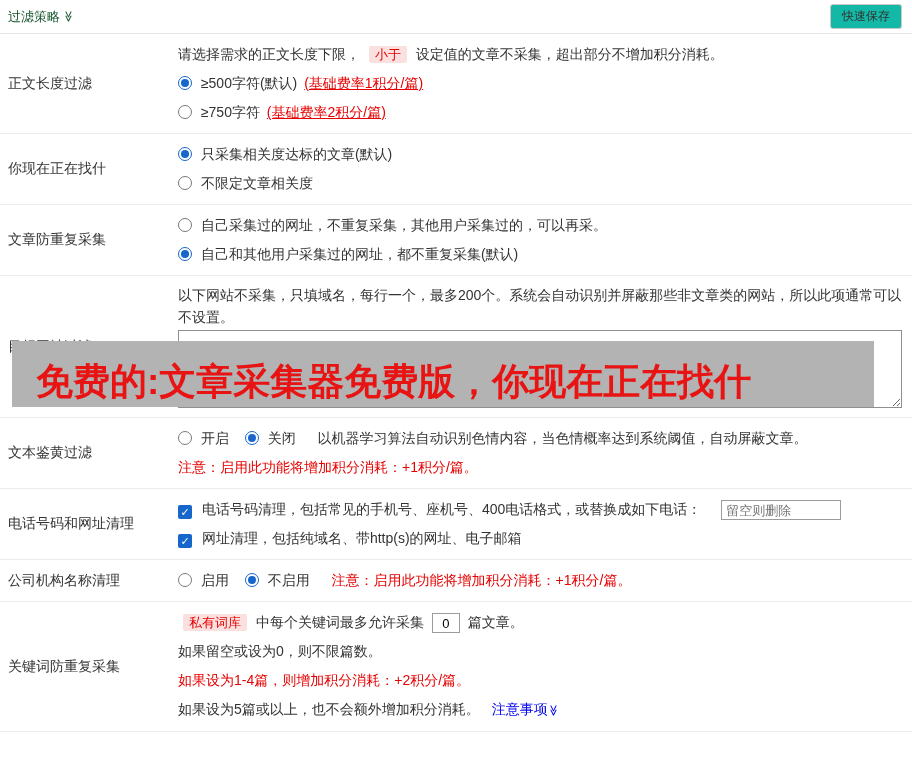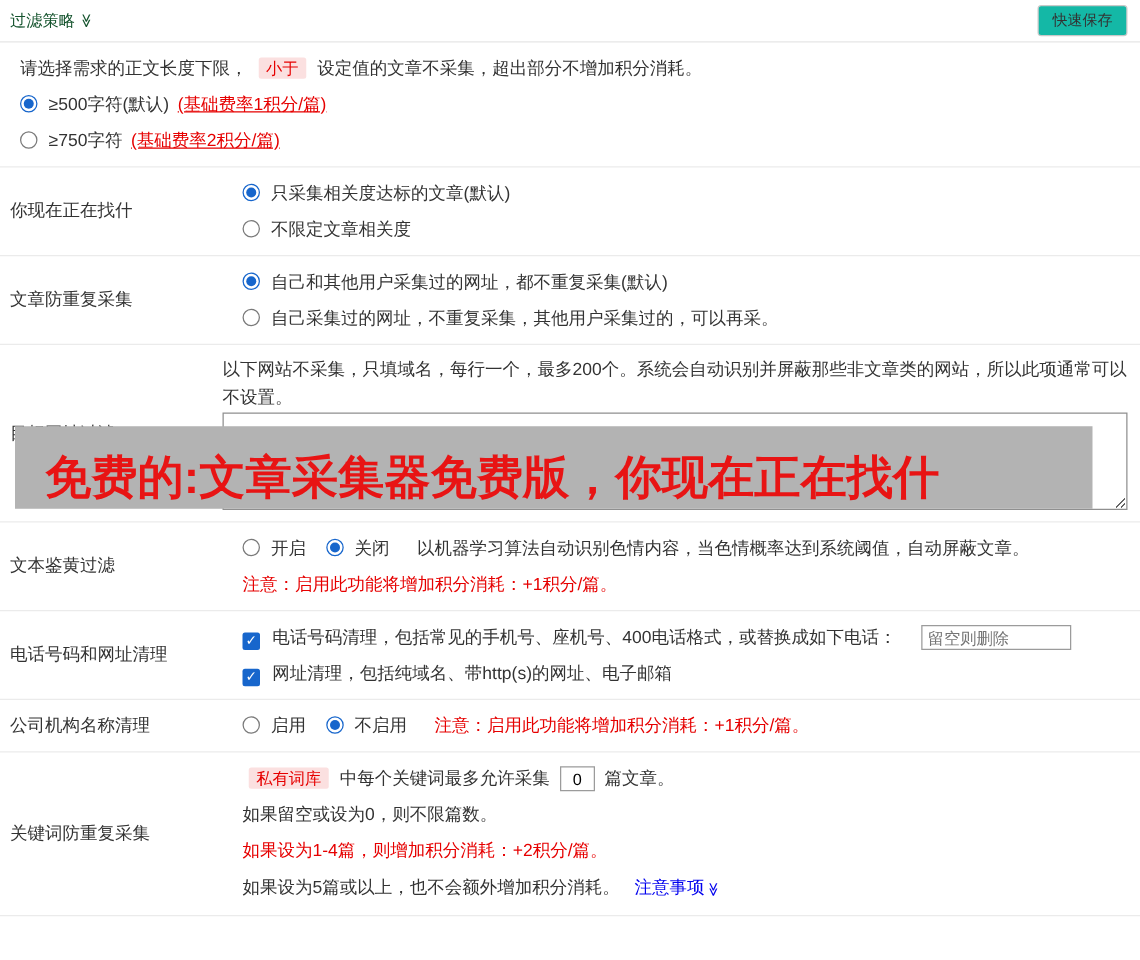--- a/index.html
+++ b/index.html
@@ -24,21 +24,21 @@
   }
   .title { color: #14532d; font-size: 13px; display: flex; align-items: center; gap: 3px; cursor: pointer; }
   .chev { display: inline-block; transform: rotate(90deg); font-size: 11px; }
   .save-btn {
     background: #14b8a6; border: 1px solid #c9c9c9; border-radius: 3px;
     padding: 3px 11px; font-size: 12px; color: #333; cursor: pointer; font-family: inherit;
   }
   .row { display: flex; border-bottom: 1px solid #ebebeb; }
   .row-label { width: 178px; flex: 0 0 178px; padding-left: 8px; display: flex; align-items: center; color: #333; }
   .row-content { flex: 1; padding: 6px 10px 6px 0; }
-  .line { line-height: 29px; margin-left: 16px; }
+  .line { line-height: 29px; }
   .intro-line { line-height: 22px; padding-top: 2px; }
   .opt { display: block; cursor: pointer; }
   .opt-inline { cursor: pointer; margin-right: 12px; }
   .radio {
     display: inline-block; width: 14px; height: 14px; border: 1px solid #7a7a7a;
     border-radius: 50%; margin-right: 5px; vertical-align: -2px; background: #fff; position: relative;
   }
   .radio.checked { border-color: #1766cc; }
   .radio.checked::after {
     content: ""; position: absolute; left: 2px; top: 2px; right: 2px; bottom: 2px;
@@ -77,20 +77,21 @@
 
 <header class="topbar">
   <div class="title">
     <span>过滤策略</span>
     <span class="chev">≫</span>
   </div>
   <button class="save-btn">快速保存</button>
 </header>
 
 <div class="row">
+  <div class="row-label">正文长度过滤</div>
   <div class="row-content">
     <div class="line">
       <span>请选择需求的正文长度下限，</span>
       <span class="tag">小于</span>
       <span>设定值的文章不采集，超出部分不增加积分消耗。</span>
     </div>
     <label class="line opt">
       <span class="radio checked"></span>
       <span>≥500字符(默认) </span>
       <span class="note">(基础费率1积分/篇)</span>
@@ -114,26 +115,26 @@
       <span class="radio"></span>
       <span>不限定文章相关度</span>
     </label>
   </div>
 </div>
 
 <div class="row">
   <div class="row-label">文章防重复采集</div>
   <div class="row-content">
     <label class="line opt">
+      <span class="radio"></span>
+      <span>自己采集过的网址，不重复采集，其他用户采集过的，可以再采。</span>
+    </label>
+    <label class="line opt">
       <span class="radio checked"></span>
       <span>自己和其他用户采集过的网址，都不重复采集(默认)</span>
-    </label>
-    <label class="line opt">
-      <span class="radio"></span>
-      <span>自己采集过的网址，不重复采集，其他用户采集过的，可以再采。</span>
     </label>
   </div>
 </div>
 
 <div class="row">
   <div class="row-label">目标网址过滤</div>
   <div class="row-content">
     <div class="intro-line">以下网站不采集，只填域名，每行一个，最多200个。系统会自动识别并屏蔽那些非文章类的网站，所以此项通常可以不设置。</div>
     <textarea class="blacklist" style=""></textarea>
   </div>

